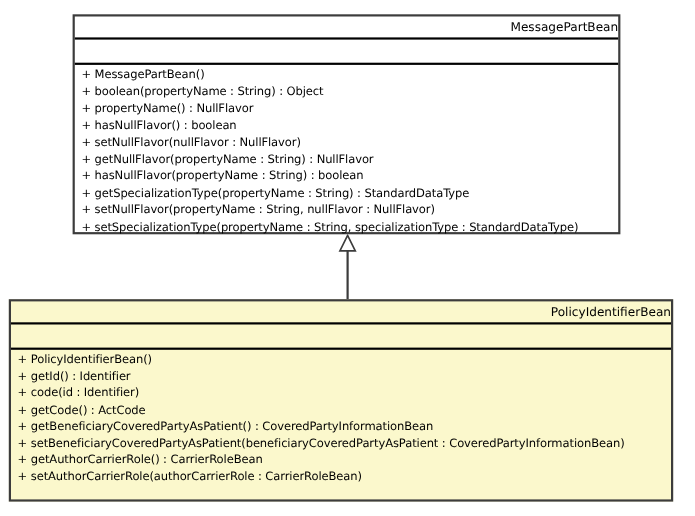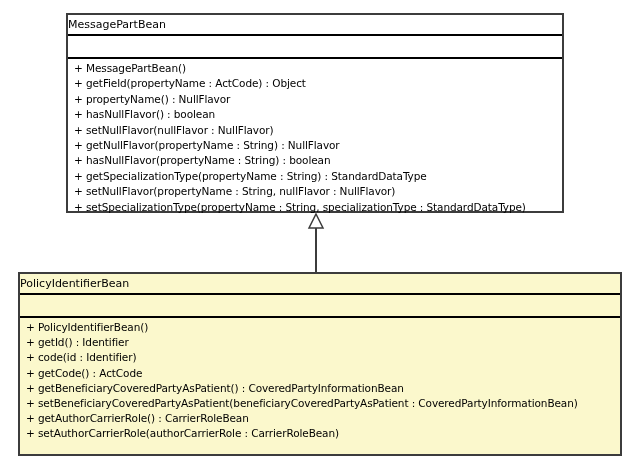--- a/index.html
+++ b/index.html
@@ -21,31 +21,31 @@
     border: 2px solid #3c3c3c;
     background: #ffffff;
   }
   .uml-class.parent {
     left: 66px;
     top: 13px;
     width: 498px;
     height: 200px;
   }
   .uml-class.child {
-    left: 18px;
+    left: 8px;
     top: 272px;
     width: 604px;
     height: 184px;
     background: #fbf8cc;
   }
   .uml-header {
     height: 19px;
     line-height: 19px;
     border-bottom: 2px solid #000000;
-    text-align: left;
+    text-align: right;
     font-size: 11px;
     color: #000000;
     white-space: nowrap;
     overflow: hidden;
   }
   .uml-attrs {
     height: 21px;
     border-bottom: 2px solid #000000;
   }
   .uml-methods {
@@ -73,21 +73,21 @@
 </head>
 <body>
 
 <div class="canvas">
 
   <div class="uml-class parent">
     <div class="uml-header">MessagePartBean</div>
     <div class="uml-attrs"></div>
     <ul class="uml-methods">
       <li>+ MessagePartBean()</li>
-      <li>+ getField(propertyName : ActCode) : Object</li>
+      <li>+ boolean(propertyName : String) : Object</li>
       <li>+ propertyName() : NullFlavor</li>
       <li>+ hasNullFlavor() : boolean</li>
       <li>+ setNullFlavor(nullFlavor : NullFlavor)</li>
       <li>+ getNullFlavor(propertyName : String) : NullFlavor</li>
       <li>+ hasNullFlavor(propertyName : String) : boolean</li>
       <li>+ getSpecializationType(propertyName : String) : StandardDataType</li>
       <li>+ setNullFlavor(propertyName : String, nullFlavor : NullFlavor)</li>
       <li>+ setSpecializationType(propertyName : String, specializationType : StandardDataType)</li>
     </ul>
   </div>

